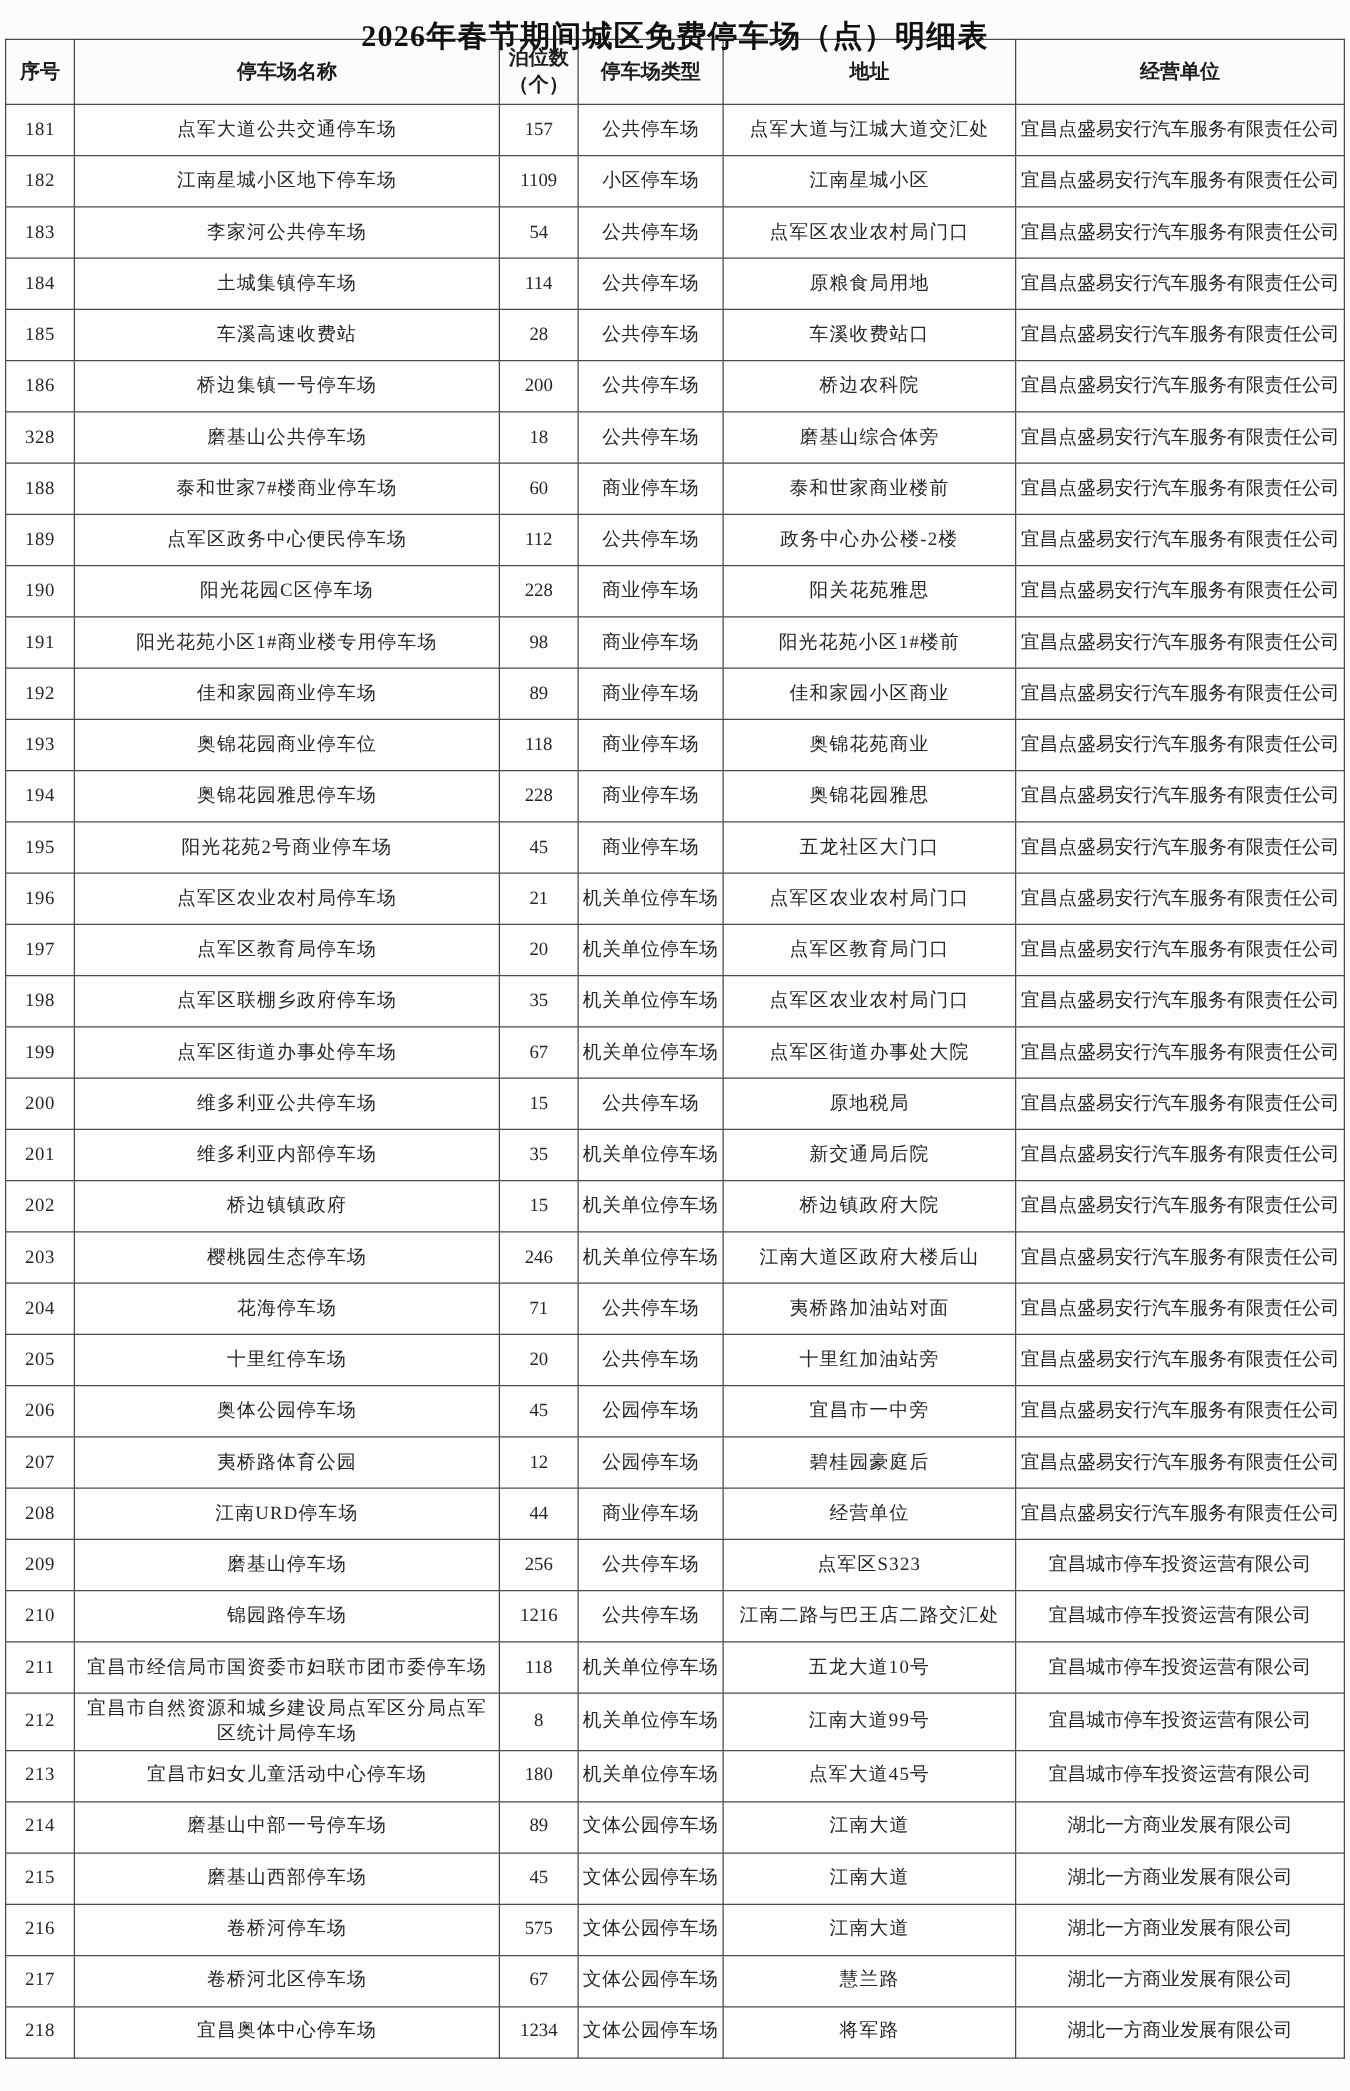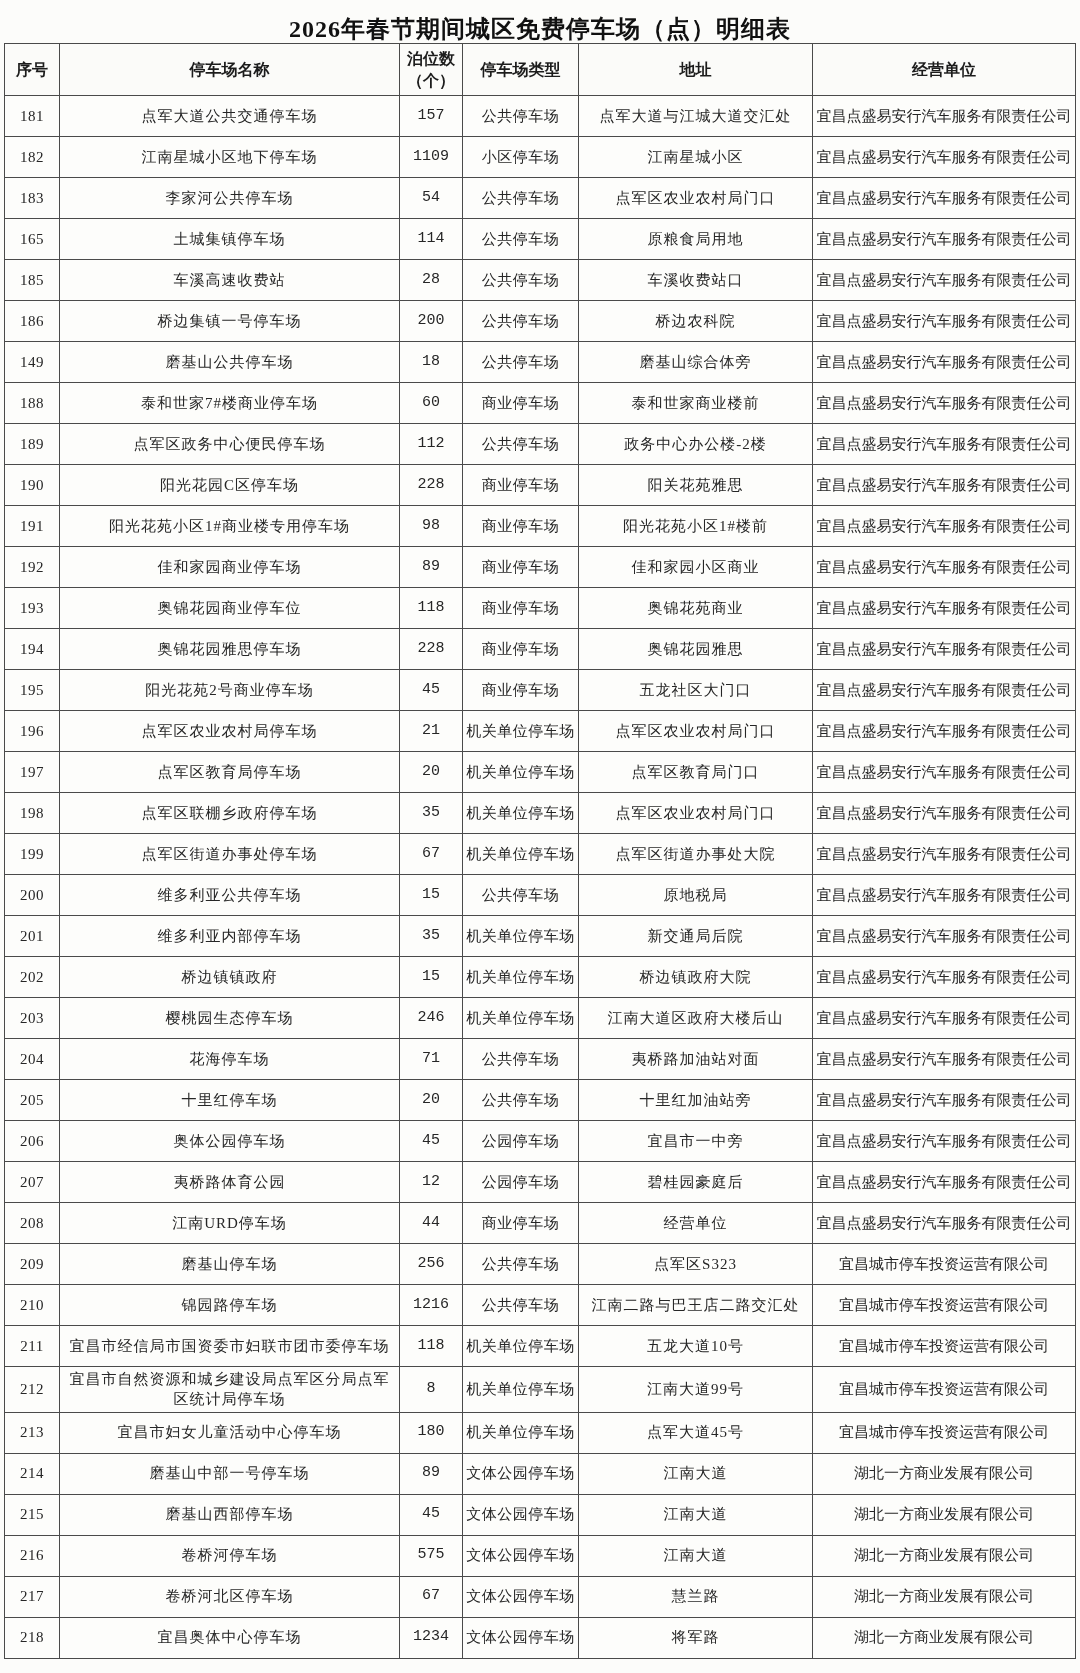--- a/index.html
+++ b/index.html
@@ -3,38 +3,38 @@
 <meta charset="utf-8">
 <style>
   html,body { margin:0; padding:0; background:#e9e9e7; }
   .page {
     width:1080px; height:1673px; margin:0 auto; background:#fcfcfa;
     font-family:"Liberation Serif","DejaVu Serif",serif; color:#222;
     box-sizing:border-box; overflow:hidden; position:relative;
   }
   .doc-title {
     text-align:center; font-weight:bold; font-size:24px; color:#111;
-    padding-top:13px; letter-spacing:1px; height:42px; box-sizing:border-box;
+    padding-top:13px; letter-spacing:1px; height:30px; box-sizing:border-box;
   }
   table.parking-table {
     border-collapse:collapse; table-layout:fixed;
     width:1071px; margin:1px auto 0;
   }
   .parking-table th, .parking-table td {
     border:1px solid #4a4a4a; text-align:center; vertical-align:middle;
     font-size:15px; padding:2px 3px; overflow:hidden; color:#262626;
     line-height:1.35;
   }
   .parking-table th {
     font-weight:bold; height:47px; font-size:16px; color:#1c1c1c;
     background:#fbfbf9;
   }
   .parking-table tbody td { height:36px; background:#fdfdfb; }
   .col-no { letter-spacing:0.5px; font-family:Liberation Serif, serif; font-size:14px; color:#333; }
-  .col-spaces { font-family:Liberation Mono, monospace; font-size:14px; color:#333; }
+  .col-spaces { font-family:Liberation Serif, serif; font-size:14px; color:#333; }
   .col-name { letter-spacing:1px; }
   .col-type { letter-spacing:0.5px; }
   .col-address { letter-spacing:1px; }
   .col-operator { letter-spacing:0; white-space:nowrap; }
 </style>
 </head>
 <body>
 
 <div class="page">
   <div class="doc-title">2026年春节期间城区免费停车场（点）明细表</div>
@@ -77,21 +77,21 @@
     </tr>
         <tr>
       <td class="col-no">183</td>
       <td class="col-name">李家河公共停车场</td>
       <td class="col-spaces">54</td>
       <td class="col-type">公共停车场</td>
       <td class="col-address">点军区农业农村局门口</td>
       <td class="col-operator">宜昌点盛易安行汽车服务有限责任公司</td>
     </tr>
         <tr>
-      <td class="col-no">165</td>
+      <td class="col-no">184</td>
       <td class="col-name">土城集镇停车场</td>
       <td class="col-spaces">114</td>
       <td class="col-type">公共停车场</td>
       <td class="col-address">原粮食局用地</td>
       <td class="col-operator">宜昌点盛易安行汽车服务有限责任公司</td>
     </tr>
         <tr>
       <td class="col-no">185</td>
       <td class="col-name">车溪高速收费站</td>
       <td class="col-spaces">28</td>
@@ -101,21 +101,21 @@
     </tr>
         <tr>
       <td class="col-no">186</td>
       <td class="col-name">桥边集镇一号停车场</td>
       <td class="col-spaces">200</td>
       <td class="col-type">公共停车场</td>
       <td class="col-address">桥边农科院</td>
       <td class="col-operator">宜昌点盛易安行汽车服务有限责任公司</td>
     </tr>
         <tr>
-      <td class="col-no">149</td>
+      <td class="col-no">328</td>
       <td class="col-name">磨基山公共停车场</td>
       <td class="col-spaces">18</td>
       <td class="col-type">公共停车场</td>
       <td class="col-address">磨基山综合体旁</td>
       <td class="col-operator">宜昌点盛易安行汽车服务有限责任公司</td>
     </tr>
         <tr>
       <td class="col-no">188</td>
       <td class="col-name">泰和世家7#楼商业停车场</td>
       <td class="col-spaces">60</td>

